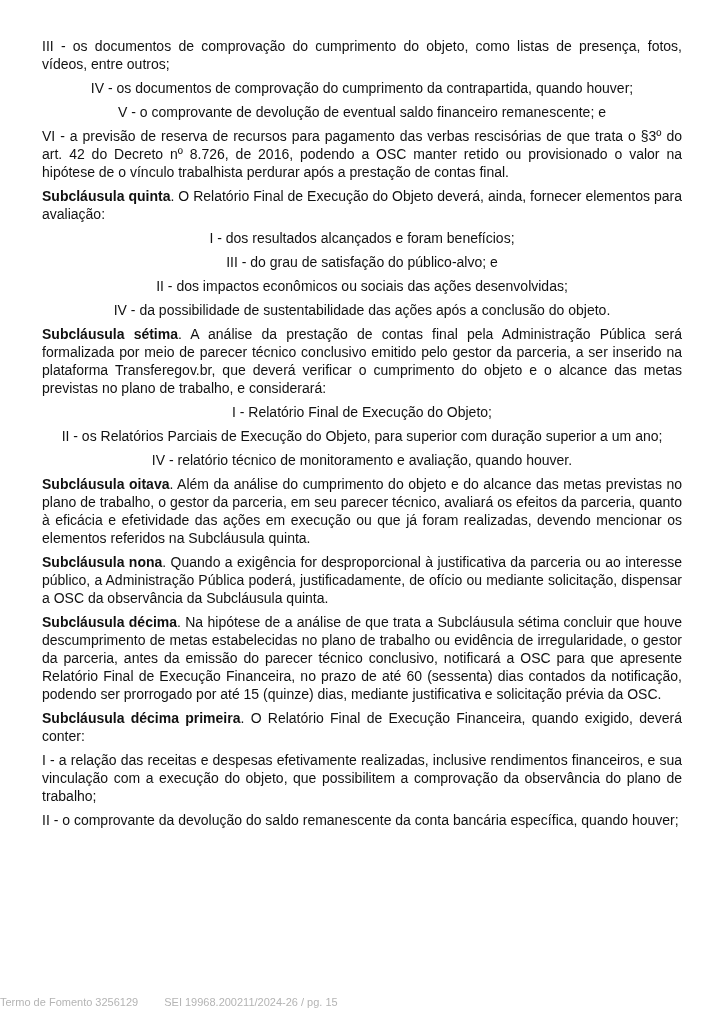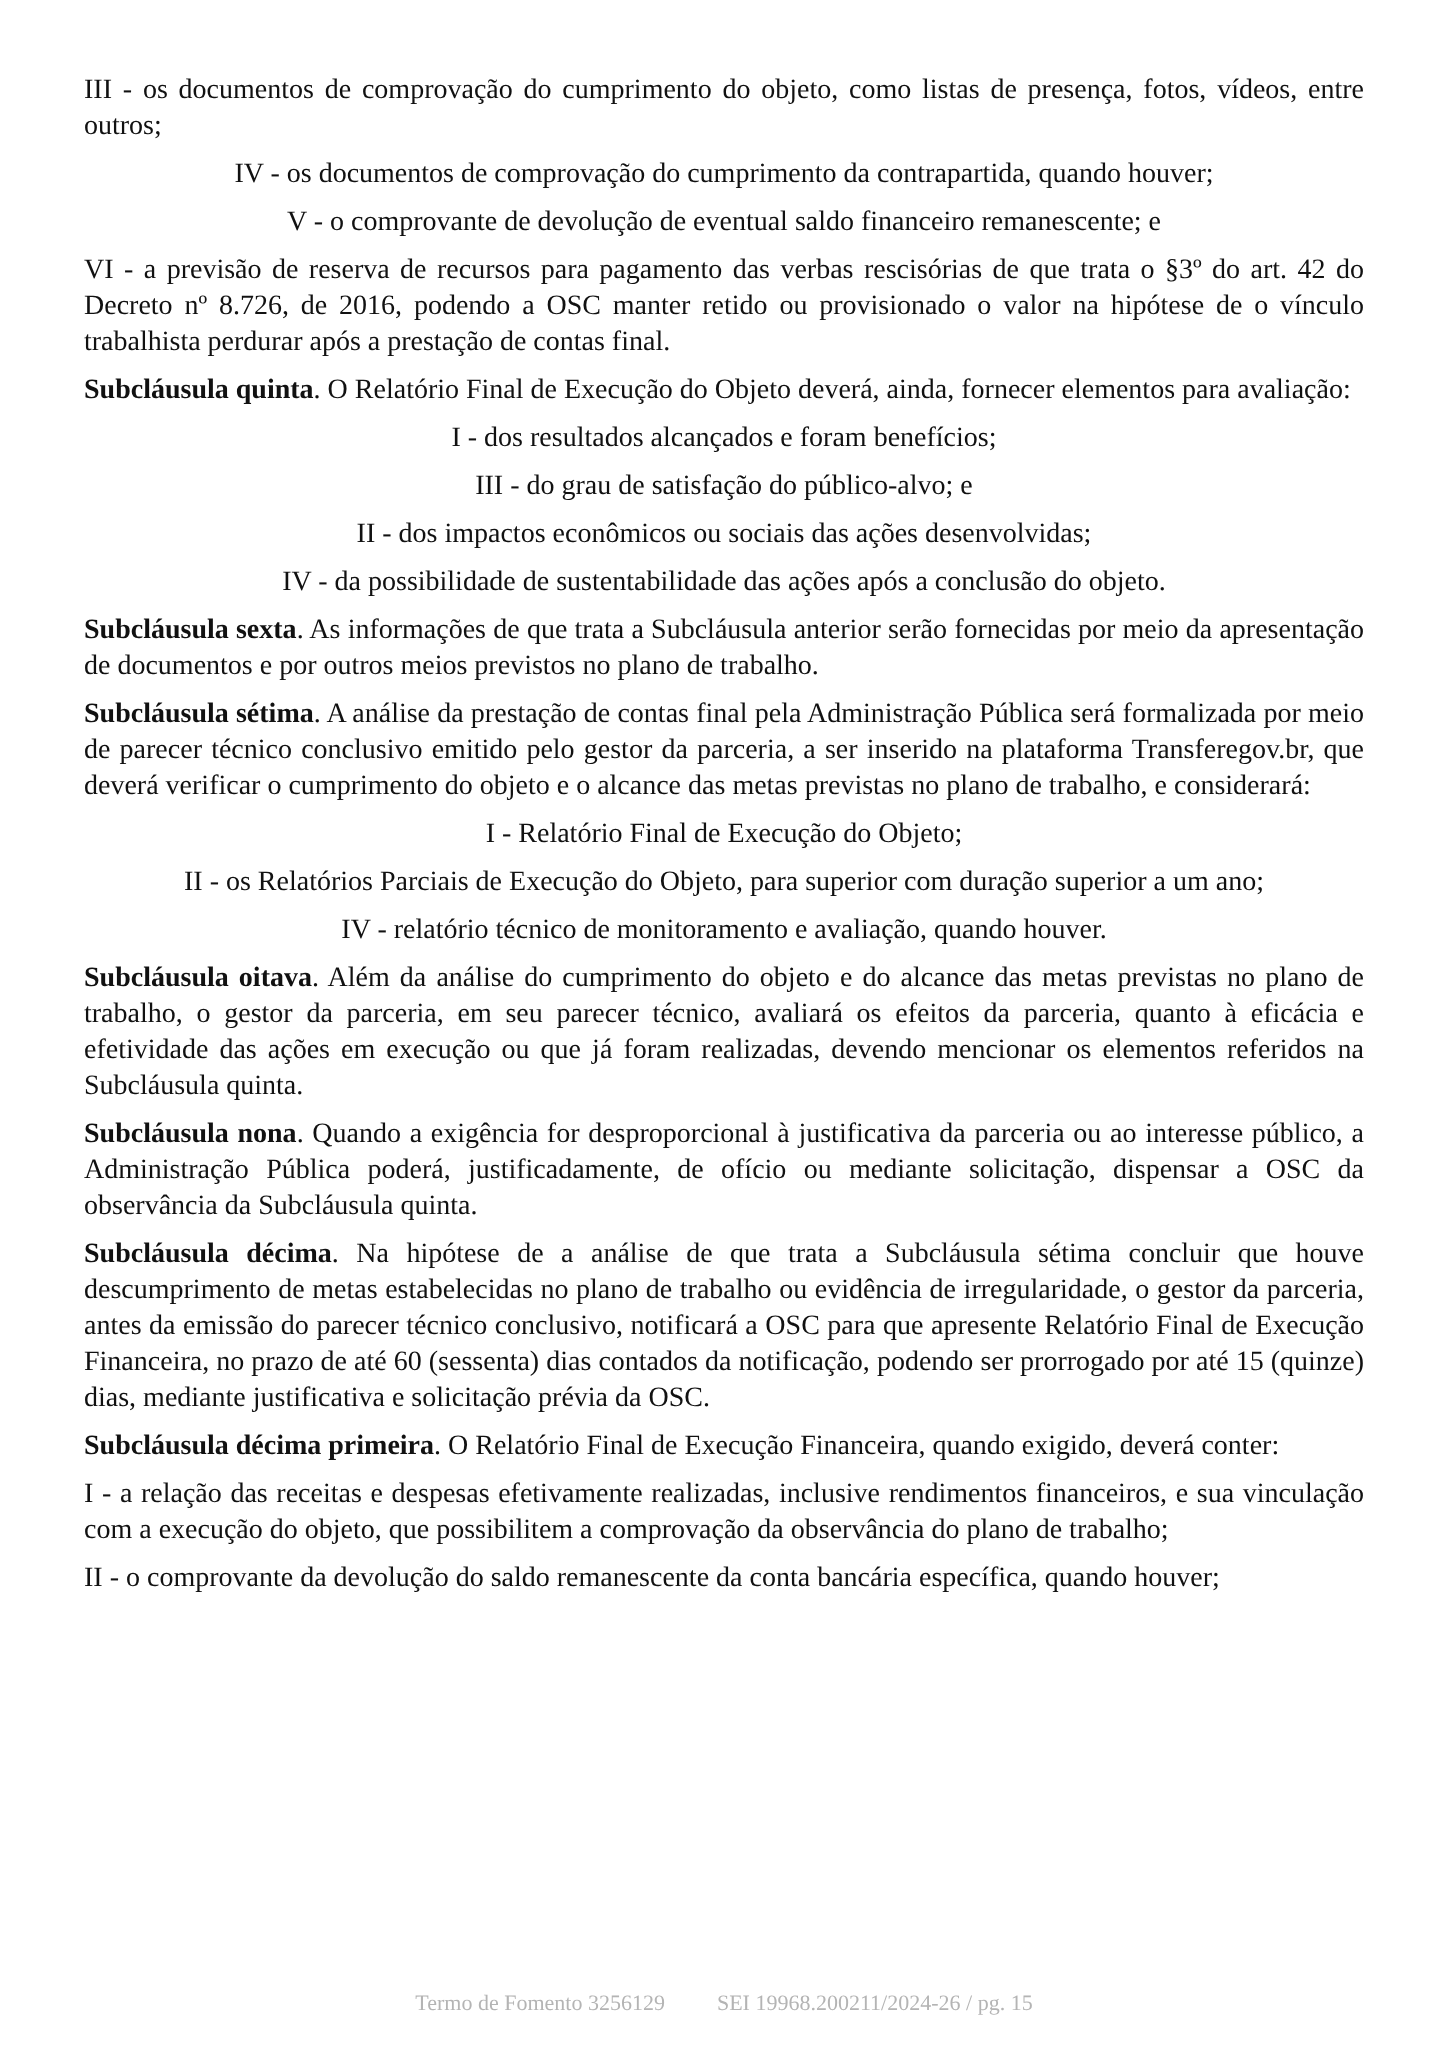--- a/index.html
+++ b/index.html
@@ -14,21 +14,20 @@
     overflow: hidden;
     font-family: "Liberation Sans", sans-serif;
     color: #111111;
   }
   .page {
     position: absolute;
     left: 0; top: 0;
     width: 582px;
     height: 1024px;
     background: #ffffff;
-    font-family: Liberation Serif, serif;
   }
   .content {
     position: absolute;
     left: 42px;
     top: 37px;
     width: 640px;
     font-size: 14px;
     line-height: 18px;
   }
   .para {
@@ -42,21 +41,21 @@
     font-weight: bold;
   }
   .inline-bold {
     font-weight: bold;
   }
   .footer {
     position: absolute;
     top: 995px;
     left: 0;
     width: 724px;
-    text-align: center;
+    text-align: left;
     font-size: 11px;
     line-height: 14px;
     color: #b4b4b4;
     white-space: pre;
   }
   .footer .sep {
     display: inline-block;
     width: 26px;
   }
 </style>
@@ -78,21 +77,20 @@
     <p class="para"><span class="lead">Subcláusula quinta</span><span>. O Relatório Final de Execução do Objeto deverá, ainda, fornecer elementos para avaliação:</span></p>
 
     <p class="para nojust"><span>I - dos resultados alcançados e foram benefícios;</span></p>
 
     <p class="para nojust"><span>III - do grau de satisfação do público-alvo; e</span></p>
 
     <p class="para nojust"><span>II - dos impactos econômicos ou sociais das ações desenvolvidas;</span></p>
 
     <p class="para nojust"><span>IV - da possibilidade de sustentabilidade das ações após a conclusão do objeto.</span></p>
 
-    <p class="para"><span class="lead">Subcláusula sexta</span><span>. As informações de que trata a Subcláusula anterior serão fornecidas por meio da apresentação de documentos e por outros meios previstos no plano de trabalho.</span></p>
 
     <p class="para"><span class="lead">Subcláusula sétima</span><span>. A análise da prestação de contas final pela Administração Pública será formalizada por meio de parecer técnico conclusivo emitido pelo gestor da parceria, a ser inserido na plataforma Transferegov.br, que deverá verificar o cumprimento do objeto e o alcance das metas previstas no plano de trabalho, e considerará:</span></p>
 
     <p class="para nojust"><span>I - Relatório Final de Execução do Objeto;</span></p>
 
     <p class="para nojust"><span>II - os Relatórios Parciais de Execução do Objeto, para superior com duração superior a um ano;</span></p>
 
 
     <p class="para nojust"><span>IV - relatório técnico de monitoramento e avaliação, quando houver.</span></p>
 

